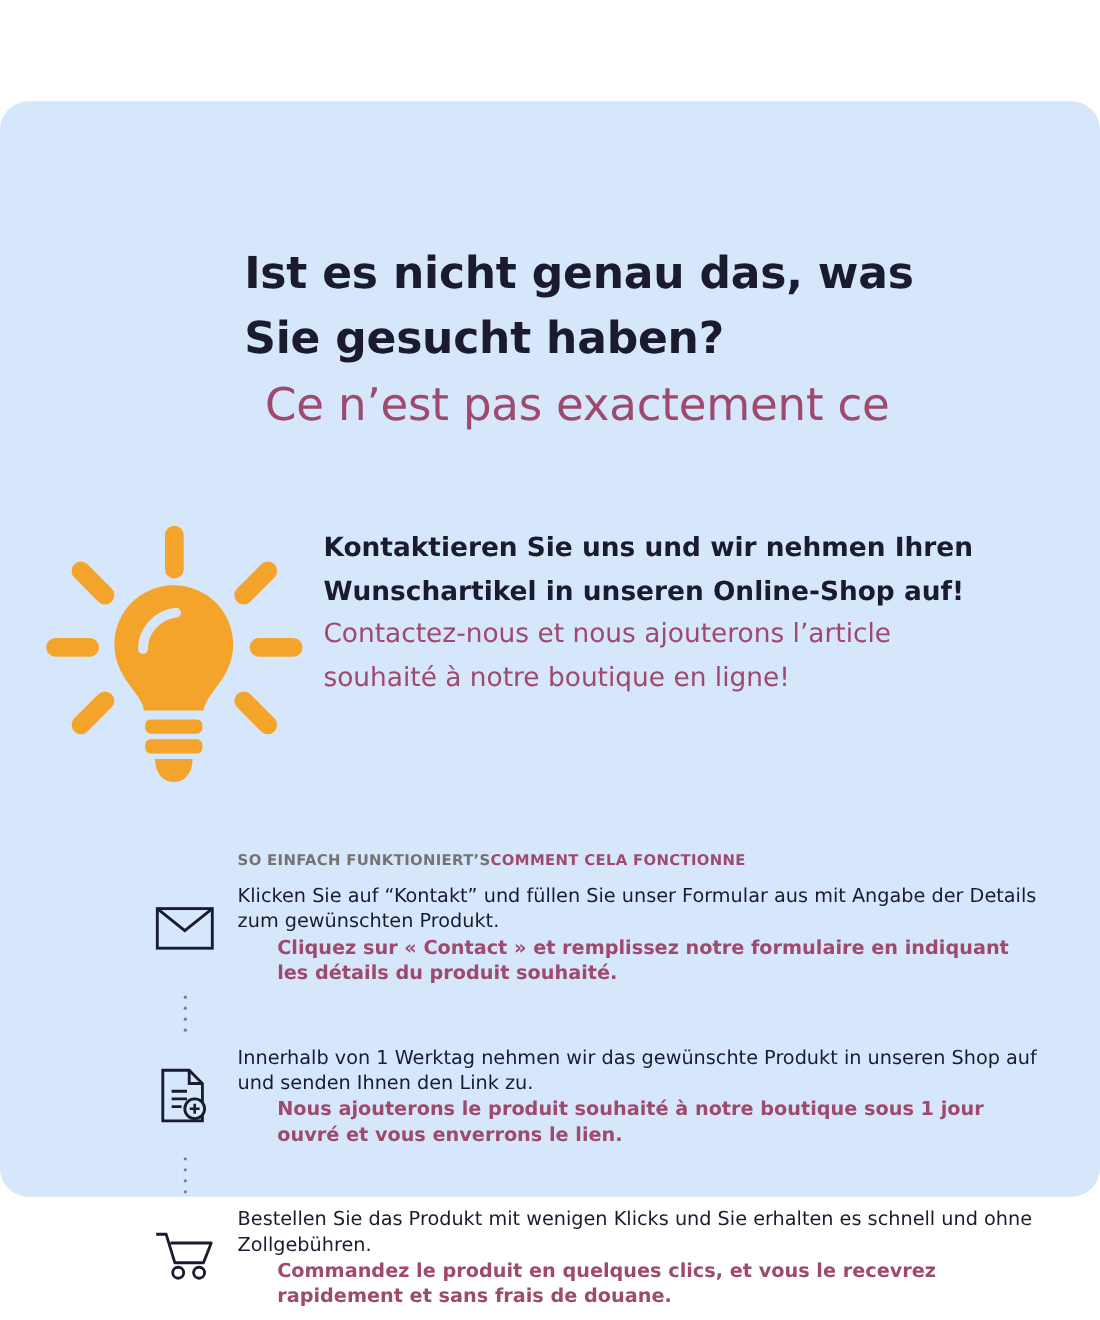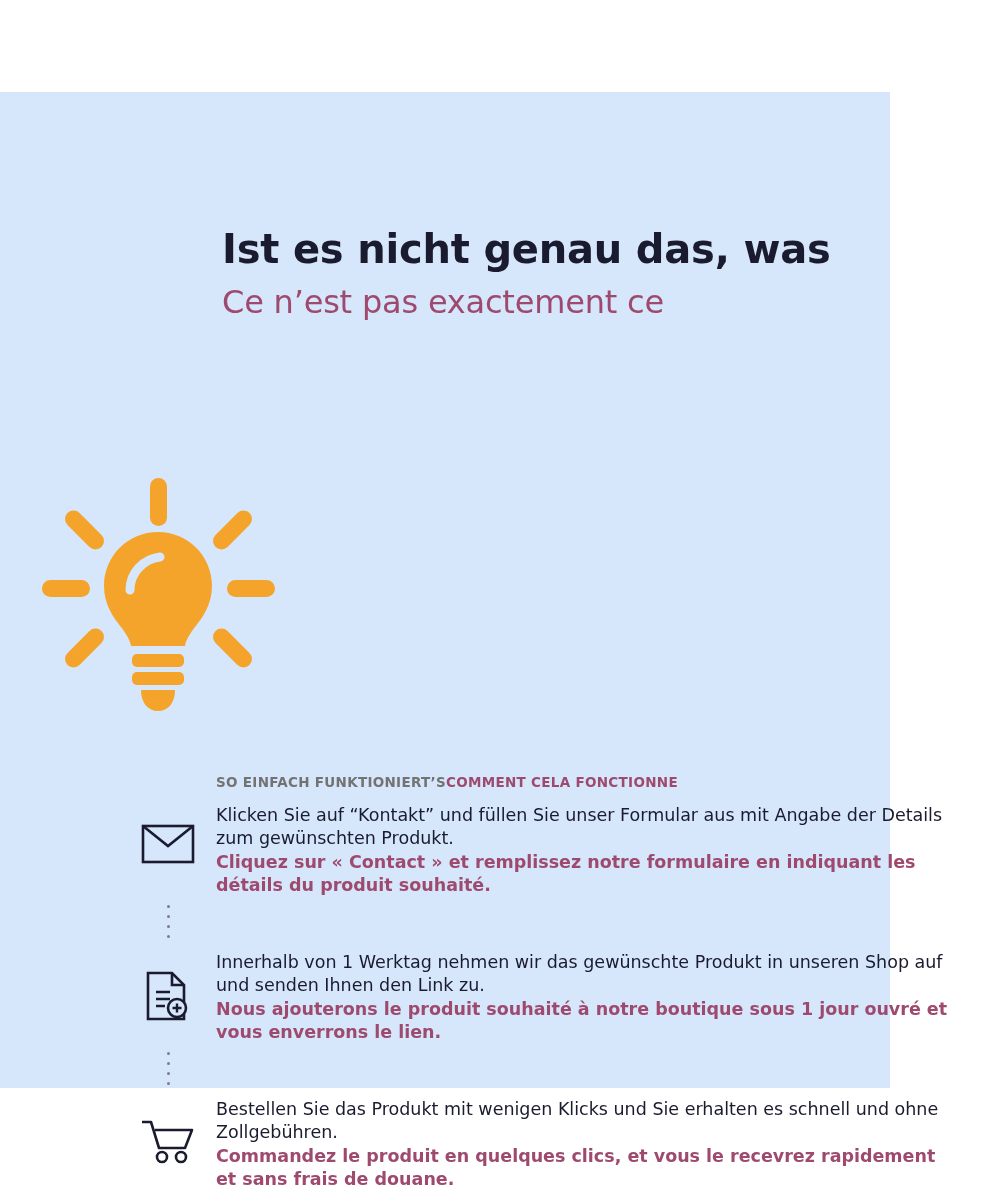--- a/index.html
+++ b/index.html
@@ -10,44 +10,46 @@
     width: 1000px;
     height: 1200px;
     background: #ffffff;
     font-family: "DejaVu Sans", sans-serif;
     overflow: hidden;
   }
   .banner {
     position: absolute;
     left: 0;
     top: 92px;
-    width: 890px;
+    width: 1000px;
     height: 996px;
     background: #d6e6fb;
+    border-radius: 26px;
   }
   
   .headline {
     position: absolute;
     left: 222px;
     top: 128px;
     width: 700px;
   }
   .headline .de {
     font-size: 40px;
     font-weight: 700;
     line-height: 1.47;
     color: #1b1b2f;
     letter-spacing: -0.2px;
   }
   .headline .fr {
-    font-size: 32px;
+    font-size: 41px;
     font-weight: 400;
     line-height: 1.47;
     color: #9e4a6e;
     letter-spacing: -0.2px;
+    margin-left: 19px;
   }
   
   .bulb {
     position: absolute;
     left: 38px;
     top: 382px;
     width: 240px;
     height: 250px;
   }
   .subhead {
@@ -107,20 +109,21 @@
     font-size: 17.5px;
     font-weight: 400;
     line-height: 1.33;
     color: #1b1b2f;
   }
   .step-text .fr {
     font-size: 17.5px;
     font-weight: 700;
     line-height: 1.33;
     color: #9e4a6e;
+    margin-left: 36px;
   }
   .dots {
     width: 96px;
     flex: 0 0 96px;
     display: flex;
     flex-direction: column;
     align-items: center;
     justify-content: center;
     gap: 7px;
     height: 48px;
@@ -137,20 +140,21 @@
   }
   .spacer { flex: 1 1 auto; }
 </style>
 </head>
 <body>
 
 <div class="banner">
 
   <div class="headline">
     <div class="de">Ist es nicht genau das, was</div>
+    <div class="de">Sie gesucht haben?</div>
     <div class="fr">Ce n’est pas exactement ce</div>
   </div>
 
   <div class="bulb">
     <svg width="240" height="250" viewBox="0 0 240 250" xmlns="http://www.w3.org/2000/svg">
       <g fill="#f5a42b">
 
         <rect x="112" y="4" width="17" height="48" rx="8.5"></rect>
         <rect x="38" y="32" width="17" height="48" rx="8.5" transform="rotate(-45 46.5 56)"></rect>
         <rect x="186" y="32" width="17" height="48" rx="8.5" transform="rotate(45 194.5 56)"></rect>
@@ -162,20 +166,24 @@
         <path d="M120 58c-30 0-54 24-54 54 0 18 9 31 17 41 6 8 9 13 10 19h54c1-6 4-11 10-19 8-10 17-23 17-41 0-30-24-54-54-54z"></path>
 
         <rect x="94" y="180" width="52" height="13" rx="5"></rect>
         <rect x="94" y="198" width="52" height="13" rx="5"></rect>
         <path d="M103 216h34c0 13-7 21-17 21s-17-8-17-21z"></path>
       </g>
       <path d="M92 116c0-17 13-31 30-33" fill="none" stroke="#d6e6fb" stroke-width="9" stroke-linecap="round"></path>
     </svg>
   </div>
 
+  <div class="subhead">
+    <div class="de">Kontaktieren Sie uns und wir nehmen Ihren Wunschartikel in unseren Online-Shop auf!</div>
+    <div class="fr">Contactez-nous et nous ajouterons l’article souhaité à notre boutique en ligne!</div>
+  </div>
 
   <div class="steps-title">
     <span class="de">SO EINFACH FUNKTIONIERT’S</span><span class="fr">COMMENT CELA FONCTIONNE</span>
   </div>
 
   <div class="steps">
 
     <div class="step">
       <div class="step-icon">
         <svg width="54" height="40" viewBox="0 0 54 40" xmlns="http://www.w3.org/2000/svg">

